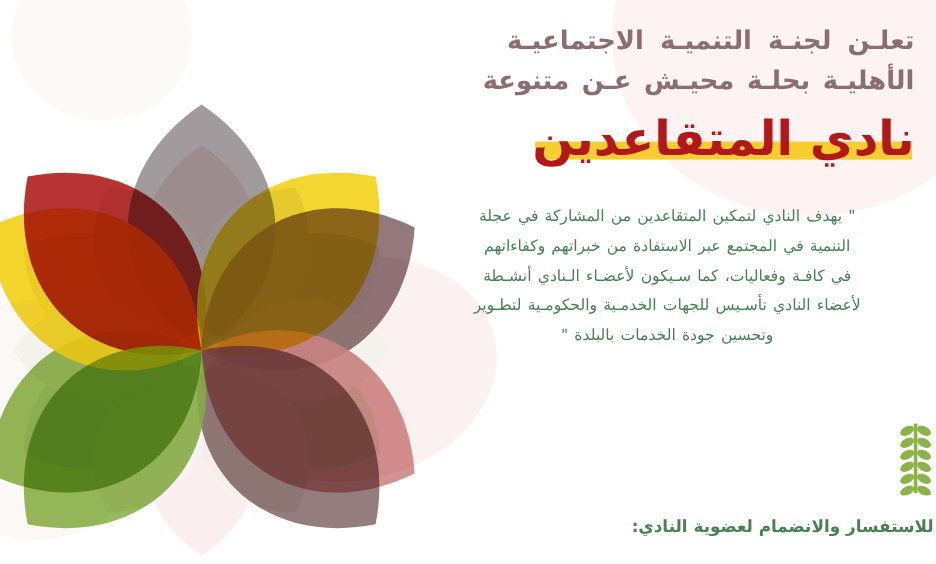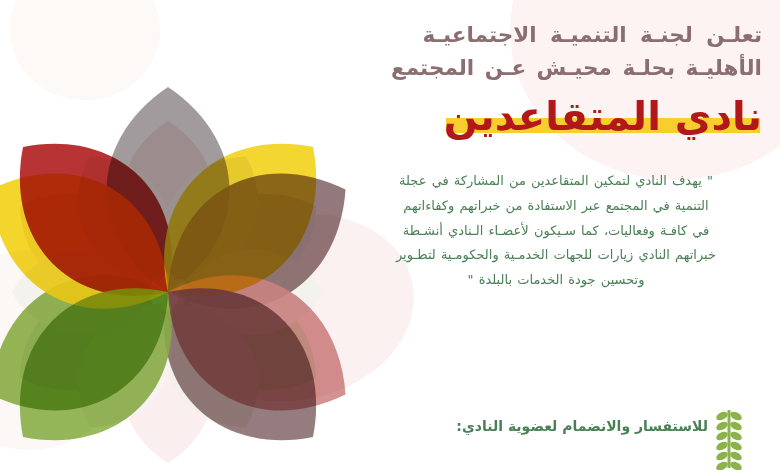--- a/index.html
+++ b/index.html
@@ -129,25 +129,25 @@
     text-align-last: center;
     word-spacing: 1px;
     position: relative;
     z-index: 2;
   }
   #body-paragraph .ln { display: block; white-space: nowrap; }
   #body-paragraph .ln.last { text-align: center; }
 
   #contact-block {
     position: absolute;
-    right: 36px;
+    right: 2px;
     bottom: 0;
     width: 412px;
     display: flex;
-    flex-direction: row;
+    flex-direction: column;
     align-items: flex-start;
     justify-content: flex-start;
     gap: 6px;
   }
   #wheat-icon {
     flex: 0 0 auto;
     width: 30px;
     height: 62px;
     margin-top: 2px;
   }
@@ -275,33 +275,33 @@
           <use href="#petalBig"></use>
         </g>
       </g>
     </svg>
   </div>
 
   <div id="content">
 
     <div id="header-block">
       <div class="header-line l1">تعلـن لجنـة التنميـة الاجتماعيـة</div>
-      <div class="header-line l2">الأهليـة بحلـة محيـش عـن المجتمع</div>
+      <div class="header-line l2">الأهليـة بحلـة محيـش عـن متنوعة</div>
     </div>
 
     <div id="title-wrap">
       <div id="title-highlight"></div>
       <span id="title-text">نادي المتقاعدين</span>
     </div>
 
     <div id="body-paragraph">
       <span class="ln">" يهدف النادي لتمكين المتقاعدين من المشاركة في عجلة</span>
       <span class="ln">التنمية في المجتمع عبر الاستفادة من خبراتهم وكفاءاتهم</span>
       <span class="ln">في كافـة وفعاليات، كما سـيكون لأعضـاء الـنادي أنشـطة</span>
-      <span class="ln">خبراتهم النادي زيارات للجهات الخدمـية والحكومـية لتطـوير</span>
+      <span class="ln">لأعضاء النادي تأسـيس للجهات الخدمـية والحكومـية لتطـوير</span>
       <span class="ln last">وتحسين جودة الخدمات بالبلدة "</span>
     </div>
 
     <div id="contact-block">
       <div id="wheat-icon">
         <svg viewBox="0 0 30 62" xmlns="http://www.w3.org/2000/svg">
           <rect x="13.5" y="2" width="3" height="58" fill="#8cb24a"></rect>
           <g fill="#8cb24a">
             <ellipse cx="8" cy="8" rx="6.2" ry="3.6" transform="rotate(-28 8 8)"></ellipse>
             <ellipse cx="22" cy="8" rx="6.2" ry="3.6" transform="rotate(28 22 8)"></ellipse>

